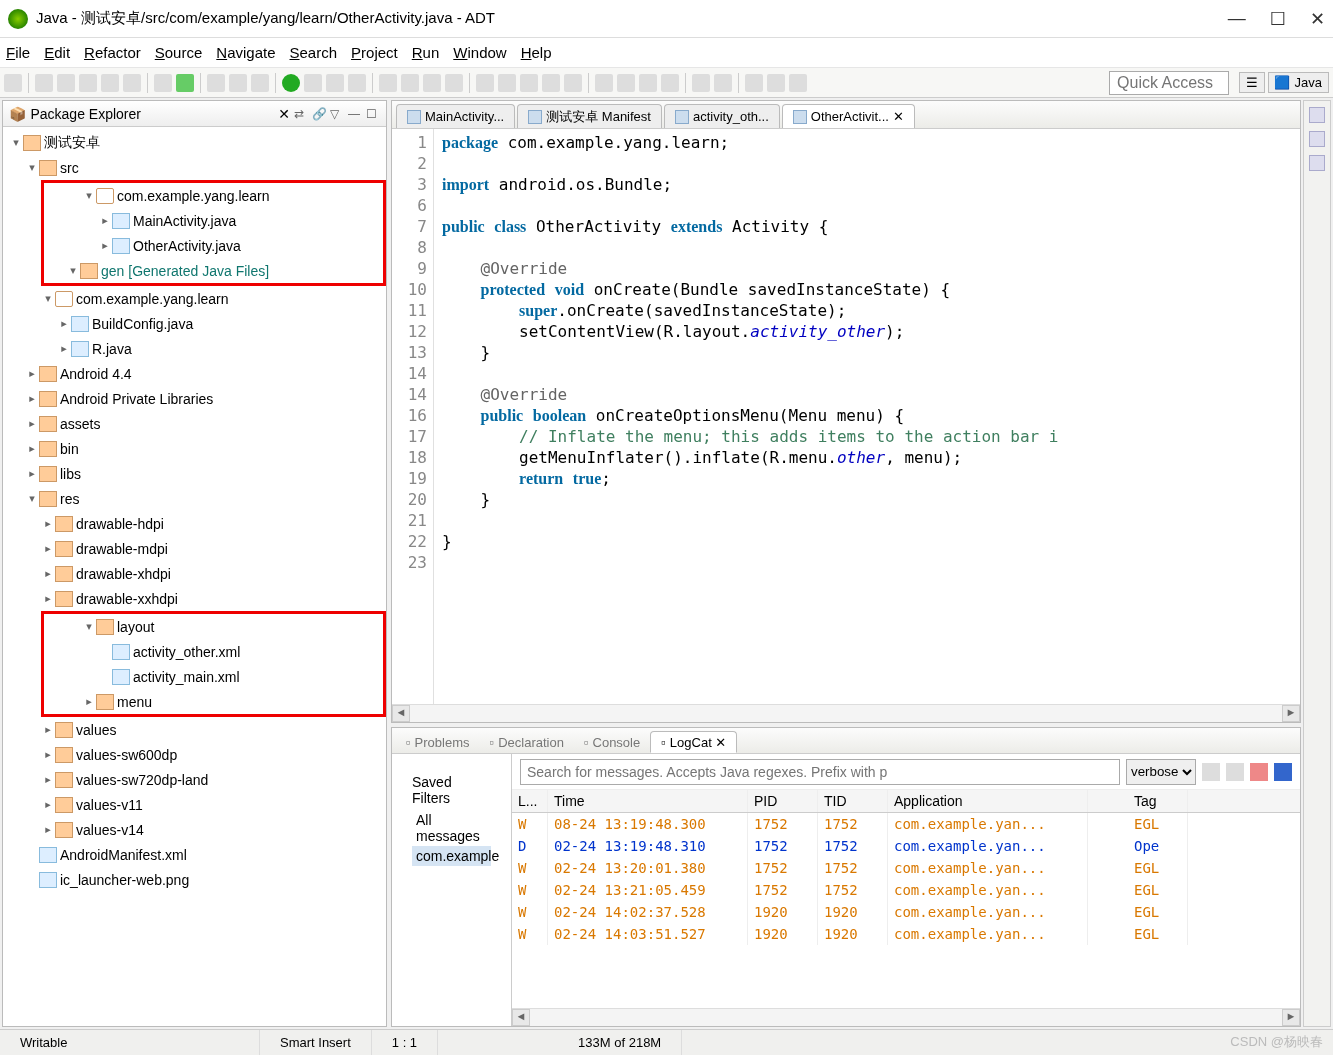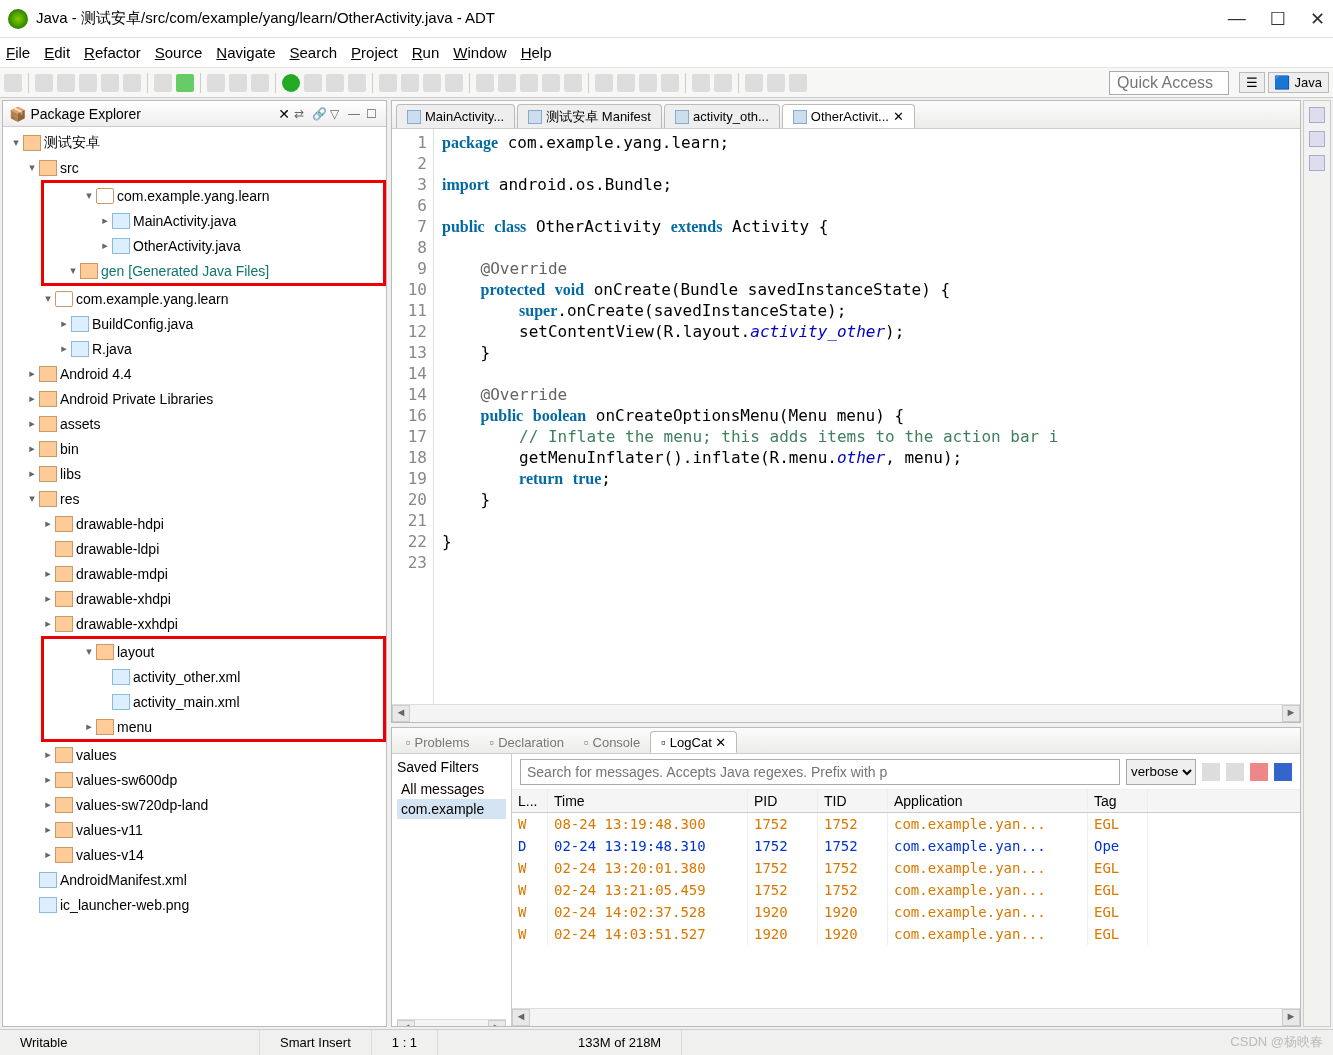--- a/index.html
+++ b/index.html
@@ -43,34 +43,34 @@
 .ann { color: #646464; }
 .cmt { color: #3f7f5f; }
 .fld { color: #0000c0; font-style: italic; }
 .hscroll { height:18px; background:#f4f4f4; border-top:1px solid #ddd; display:flex; }
 .hscroll .sbtn { width:18px; background:#e8e8e8; border:1px solid #ccc; text-align:center; font-size:11px; color:#666; }
 .bottom-pane { height: 300px; background: #fff; border: 1px solid #bbb; display: flex; flex-direction: column; }
 .btabs { height: 26px; background: linear-gradient(#fcfcfc,#ecece8); border-bottom: 1px solid #ccc; display: flex; align-items: flex-end; padding: 0 4px; }
 .btab { height: 22px; background: transparent; padding: 2px 10px; font-size: 13px; color: #777; display: flex; align-items: center; gap: 4px; }
 .btab.active { background: #fff; border: 1px solid #bbb; border-bottom: 1px solid #fff; border-radius: 4px 4px 0 0; color: #000; }
 .logcat-body { flex: 1; display: flex; overflow: hidden; }
-.filters { width: 120px; border-right: 1px solid #ccc; padding: 5px; font-size: 14px; }
+.filters { width: 120px; border-right: 1px solid #ccc; padding: 20px; font-size: 14px; }
 .filters .fhead { font-weight: normal; margin-bottom: 4px; }
 .filters .frow { padding: 2px 4px; }
 .filters .frow.sel { background: #d5e4f3; }
 .logcat { flex: 1; display: flex; flex-direction: column; }
 .logtop { height: 36px; display: flex; align-items: center; padding: 5px 8px; gap: 6px; border-bottom: 1px solid #eee; }
 .logtop input { flex: 1; height: 26px; border: 1px solid #aaa; padding: 0 6px; font-size: 14px; }
 .logtop select { height: 26px; border:1px solid #aaa; }
 .logtop .lbtn { width:18px; height:18px; background:#ddd; }
 .logtable { flex:1; overflow: auto; }
 .loghead { display: flex; background: #f5f5f5; border-bottom: 1px solid #ccc; font-size: 14px; }
 .loghead div, .logrow div { padding: 3px 6px; border-right: 1px solid #eee; }
 .logrow { display: flex; font-family: Consolas, monospace; font-size: 14px; }
-.c-l { width: 36px; } .c-time { width: 200px; } .c-pid { width: 70px; } .c-tid { width: 70px; } .c-app { width: 200px; } .c-tag { width: 60px; }
+.c-l { width: 36px; } .c-time { width: 200px; } .c-pid { width: 70px; } .c-tid { width: 70px; } .c-app { width: 200px; } .c-tag { width: 60px; margin-left: 40px; }
 .lvl-W { color: #d97800; } .lvl-D { color: #0033cc; }
 .statusbar { height: 26px; background: #f0f0ee; border-top: 1px solid #ccc; display: flex; align-items: center; font-size: 13px; }
 .statusbar .cell { padding: 0 20px; border-right: 1px solid #ddd; height: 100%; display:flex; align-items:center; }
 .watermark { position: fixed; bottom: 4px; right: 10px; color: #bbb; font-size: 13px; }
 .right-strip { width: 28px; background: #f2f2f0; border: 1px solid #ccc; margin: 2px 2px 2px 0; display:flex; flex-direction:column; align-items:center; padding-top:6px; gap:8px;}
 .right-strip div { width:16px; height:16px; background:#dde; border:1px solid #aac; }
 </style>
 </head>
 <body>
 
@@ -234,25 +234,20 @@
         </div>
         <div class="tree-row " style="padding-left:22px">
           <span class="tw">▾</span>
           <span class="ticon folder"></span>
           <span>res</span>
         </div>
         <div class="tree-row " style="padding-left:38px">
           <span class="tw">▸</span>
           <span class="ticon folder"></span>
           <span>drawable-hdpi</span>
-        </div>
-        <div class="tree-row " style="padding-left:38px">
-          <span class="tw"></span>
-          <span class="ticon folder"></span>
-          <span>drawable-ldpi</span>
         </div>
         <div class="tree-row " style="padding-left:38px">
           <span class="tw">▸</span>
           <span class="ticon folder"></span>
           <span>drawable-mdpi</span>
         </div>
         <div class="tree-row " style="padding-left:38px">
           <span class="tw">▸</span>
           <span class="ticon folder"></span>
           <span>drawable-xhdpi</span>

